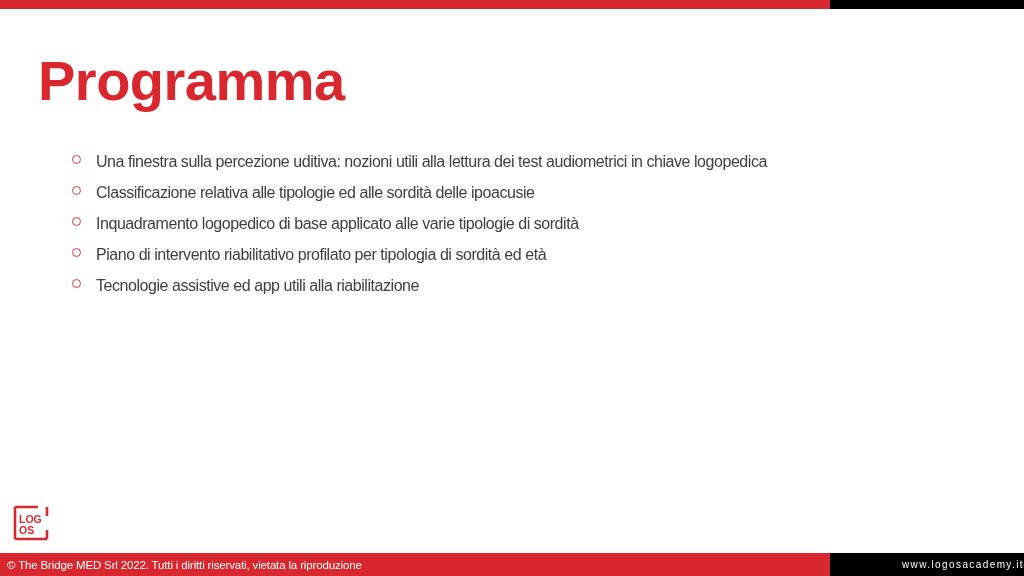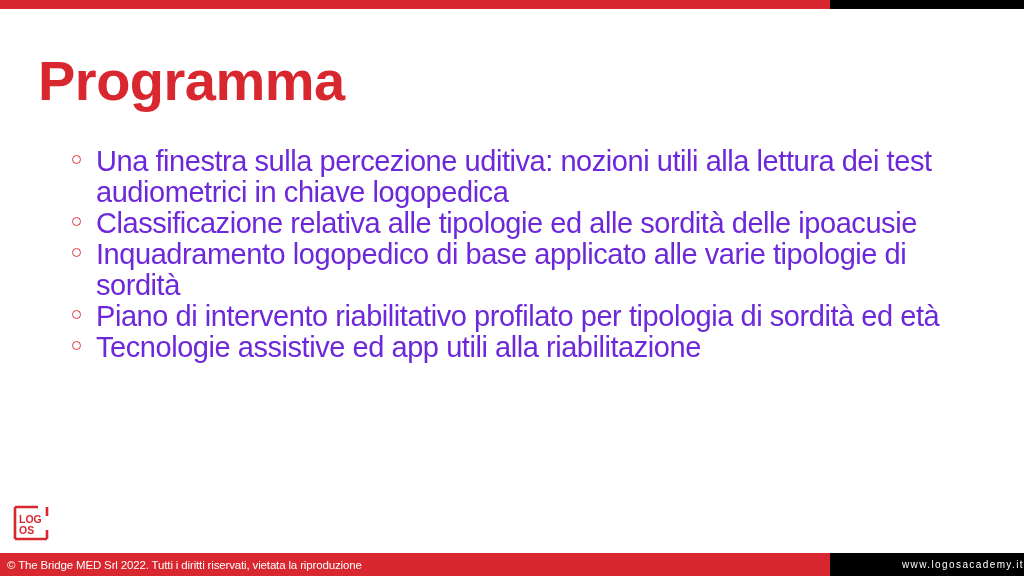--- a/index.html
+++ b/index.html
@@ -81,23 +81,23 @@
     display: block;
     width: 9px;
     height: 9px;
     border: 1.4px solid #E0393F;
     border-radius: 50%;
     background: transparent;
     box-sizing: border-box;
   }
   .bullet-text {
     flex: 1 1 auto;
-    font-size: 29px;
+    font-size: 16px;
     line-height: 31px;
-    color: #6d28d9;
+    color: #404040;
     font-family: "Liberation Sans", sans-serif;
     letter-spacing: -0.45px;
     max-width: 890px;
   }
 
   
   .logo {
     position: absolute;
     left: 12px;
     top: 504px;

